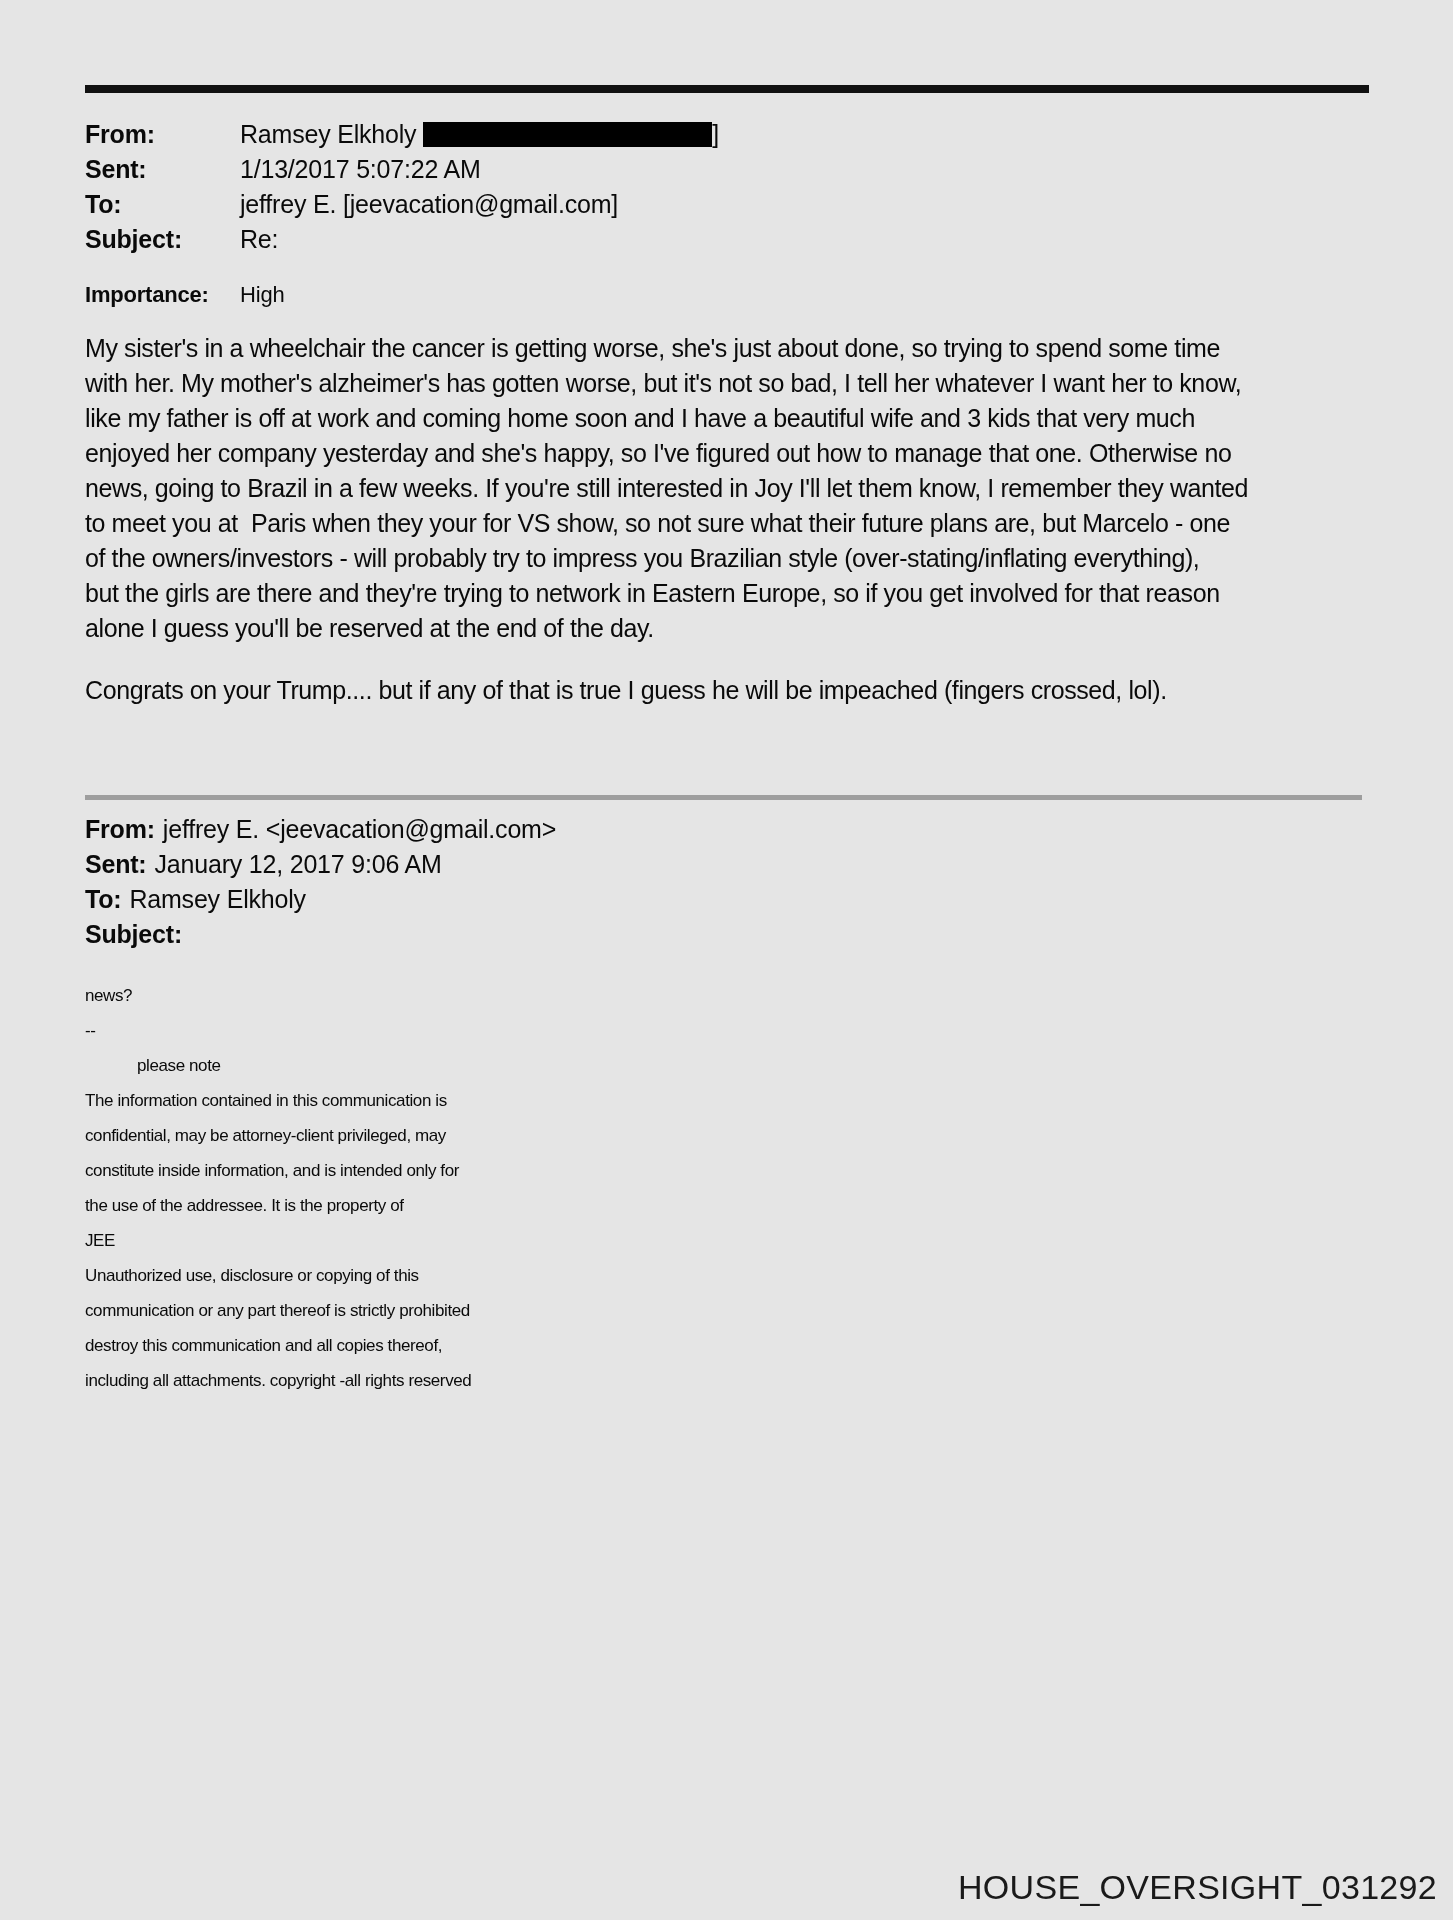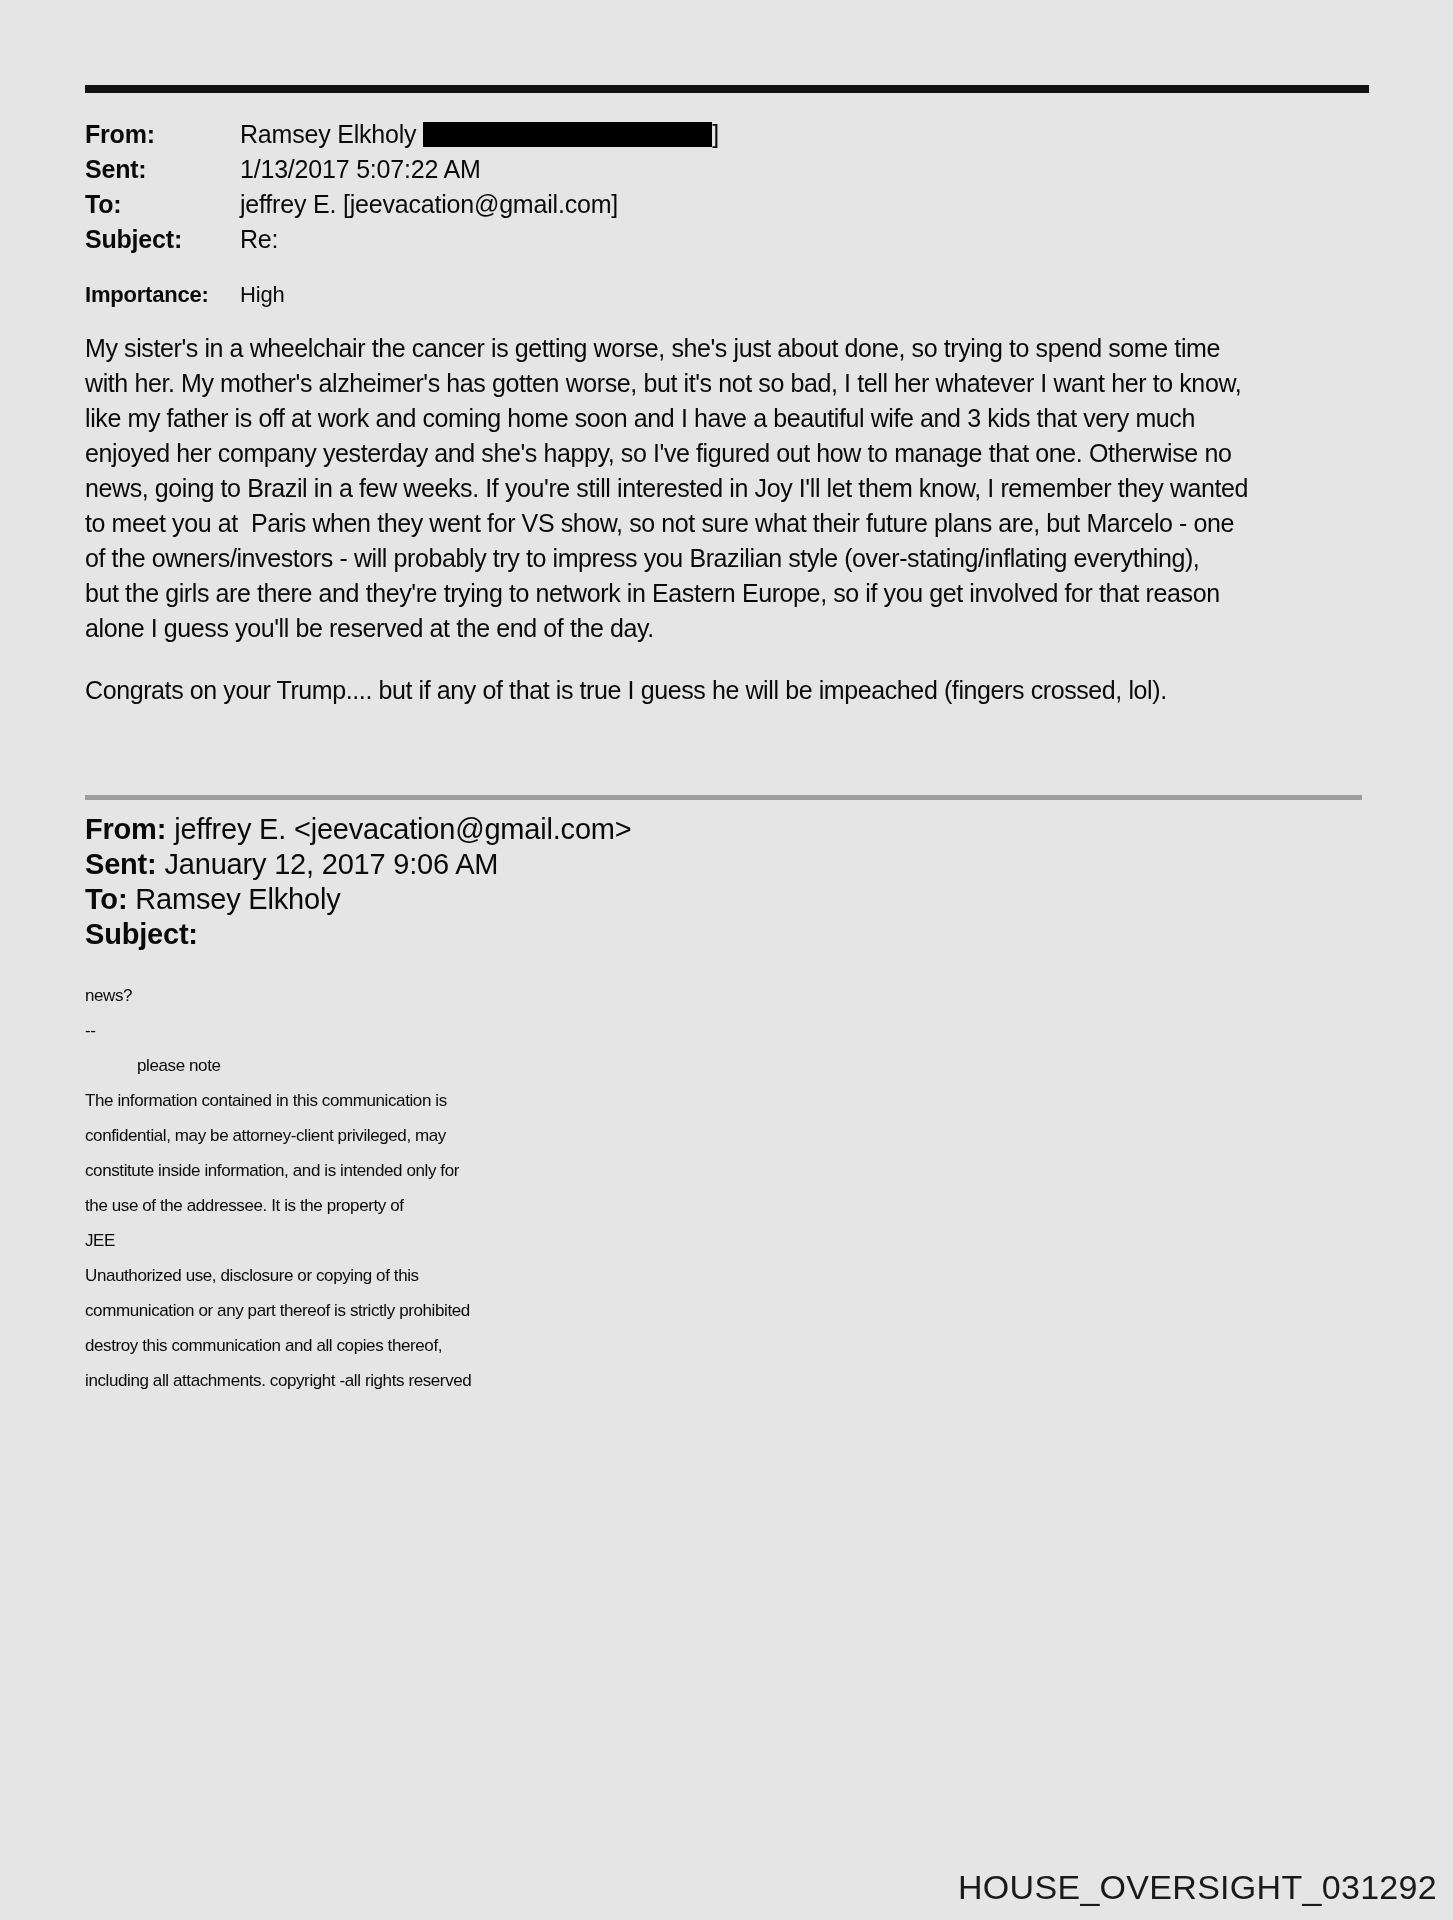--- a/index.html
+++ b/index.html
@@ -49,21 +49,21 @@
   .closing { margin-top: 27px; }
   .separator {
     position: absolute;
     left: 85px; top: 795px;
     width: 1277px; height: 5px;
     background: var(--color-separator, #9e9e9e);
   }
   .reply-hdr {
     position: absolute;
     left: 85px; top: 812px;
-    font-size: 29px;
+    font-size: 25px;
     letter-spacing: -0.2px;
   }
   .reply-row { line-height: 35px; white-space: pre; }
   .rlabel { font-weight: bold; }
   .rvalue { margin-left: 8px; }
   .sig-block {
     position: absolute;
     left: 85px; top: 978px;
     font-size: 17px;
     letter-spacing: -0.4px;
@@ -115,21 +115,21 @@
     </div>
   </div>
 
   <div class="body-block">
     <div>
         <div class="line">My sister's in a wheelchair the cancer is getting worse, she's just about done, so trying to spend some time</div>
         <div class="line">with her. My mother's alzheimer's has gotten worse, but it's not so bad, I tell her whatever I want her to know,</div>
         <div class="line">like my father is off at work and coming home soon and I have a beautiful wife and 3 kids that very much</div>
         <div class="line">enjoyed her company yesterday and she's happy, so I've figured out how to manage that one. Otherwise no</div>
         <div class="line">news, going to Brazil in a few weeks. If you're still interested in Joy I'll let them know, I remember they wanted</div>
-        <div class="line">to meet you at  Paris when they went for VS show, so not sure what their future plans are, but Marcelo - one</div>
+        <div class="line">to meet you at  Paris when they your for VS show, so not sure what their future plans are, but Marcelo - one</div>
         <div class="line">of the owners/investors - will probably try to impress you Brazilian style (over-stating/inflating everything),</div>
         <div class="line">but the girls are there and they're trying to network in Eastern Europe, so if you get involved for that reason</div>
         <div class="line">alone I guess you'll be reserved at the end of the day.</div>
       </div>
     <div class="line closing">Congrats on your Trump.... but if any of that is true I guess he will be impeached (fingers crossed, lol).</div>
   </div>
 
   <div class="separator"></div>
 
   <div class="reply-hdr">

